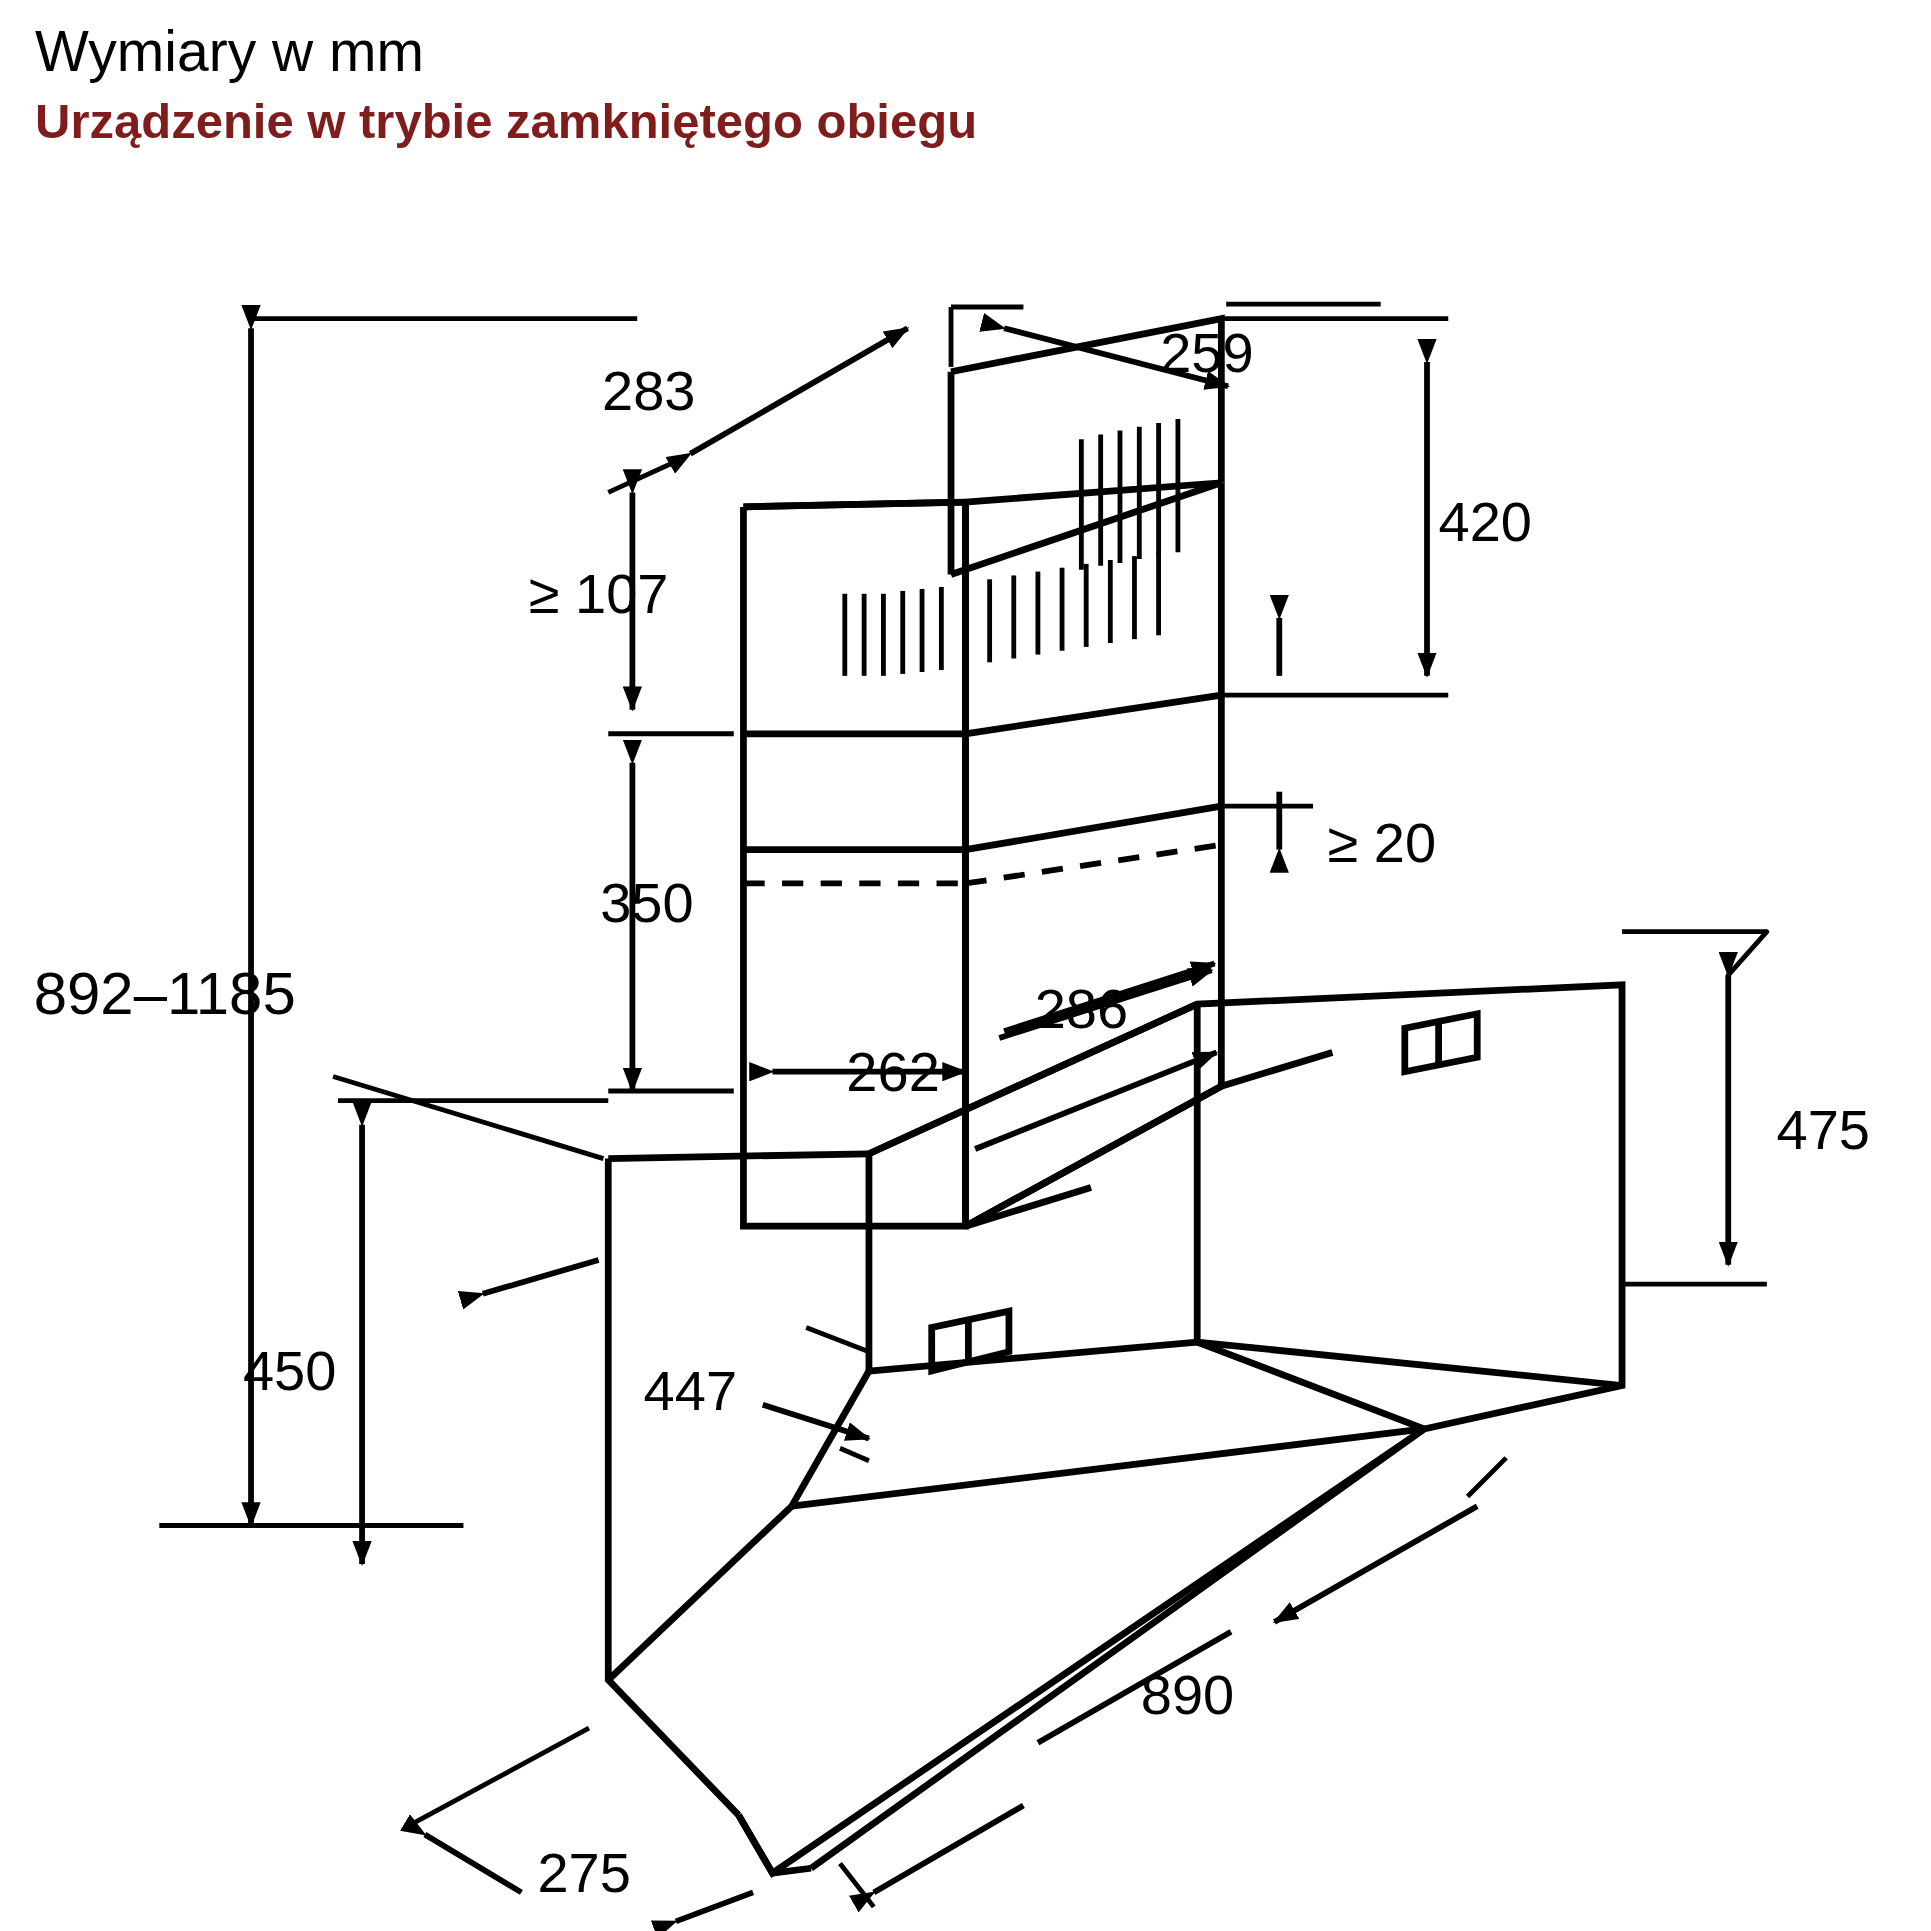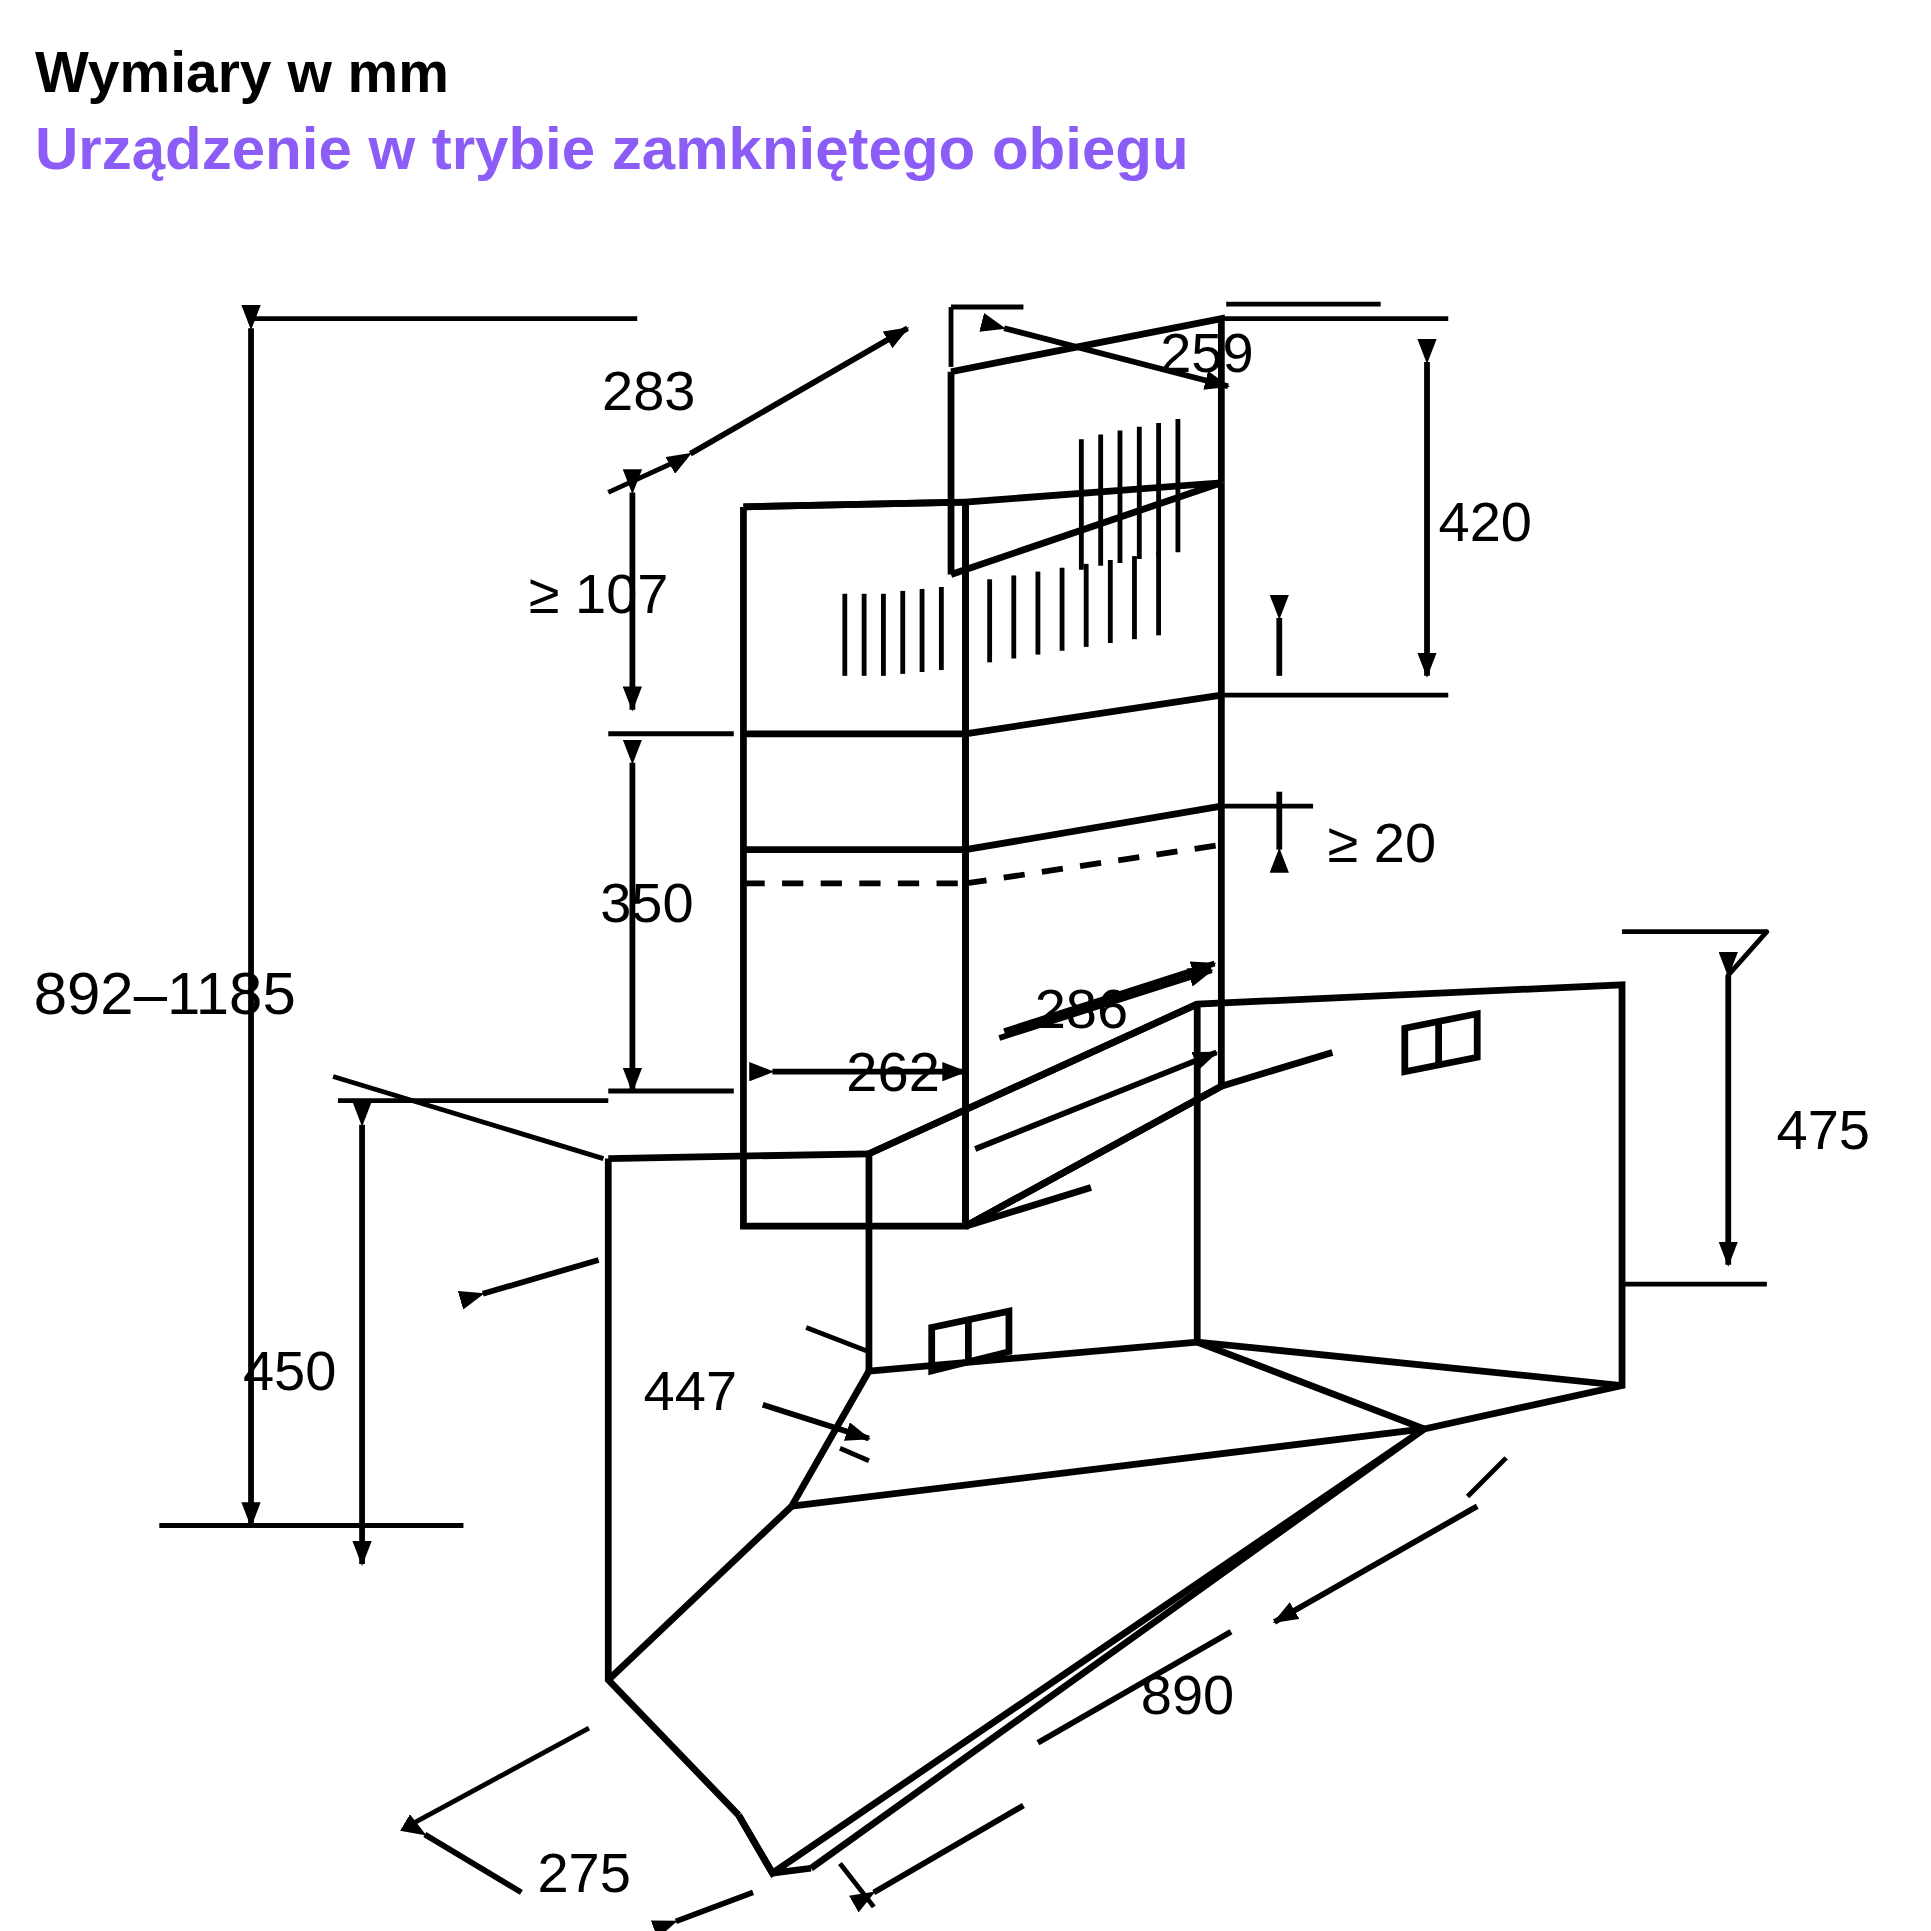--- a/index.html
+++ b/index.html
@@ -16,30 +16,29 @@
     overflow: hidden;
   }
   .title-block {
     position: absolute;
     left: 35px;
     top: 21px;
     width: 1834px;
   }
   .title-light {
     font-size: 57px;
-    font-weight: 700;
+    font-weight: 400;
     color: #000000;
     line-height: 1.08;
     white-space: nowrap;
-    margin-top: 21px;
   }
   .title-bold {
-    font-size: 60px;
+    font-size: 49px;
     font-weight: 700;
-    color: #8b5cf6;
+    color: #7f1d1d;
     line-height: 1.12;
     margin-top: 11.6px;
     max-width: 1815px;
   }
   svg.diagram {
     position: absolute;
     left: 0;
     top: 0;
     width: 1931px;
     height: 1931px;

